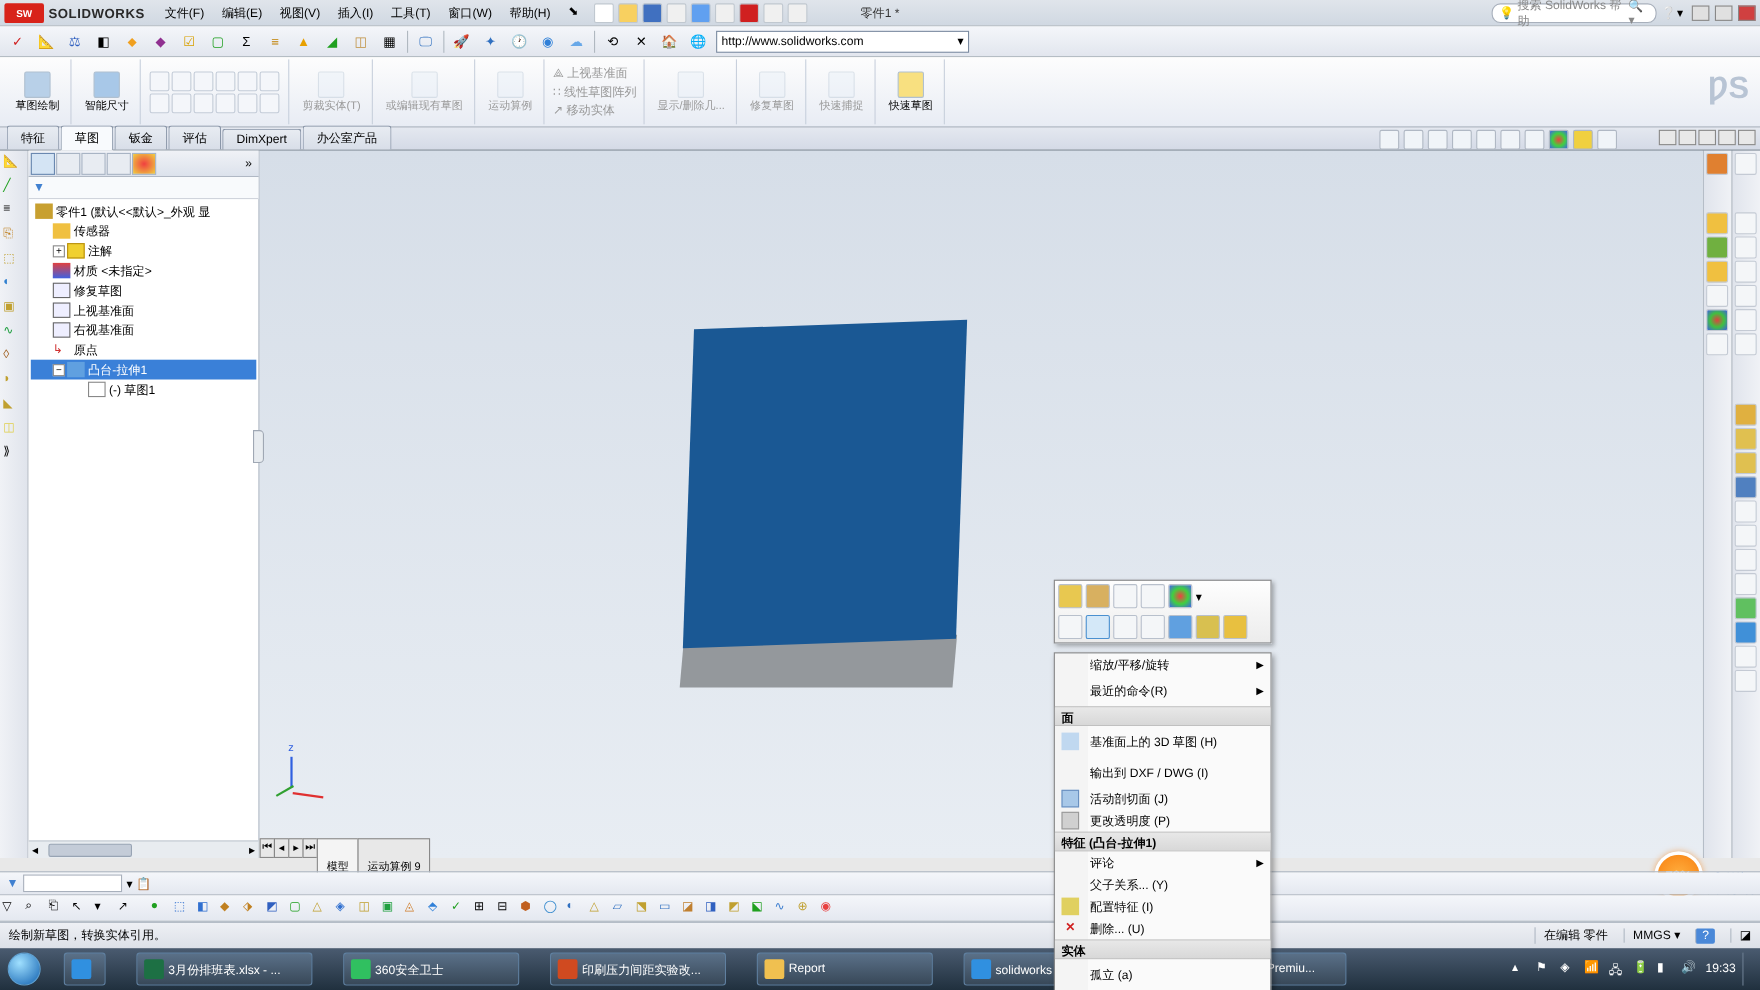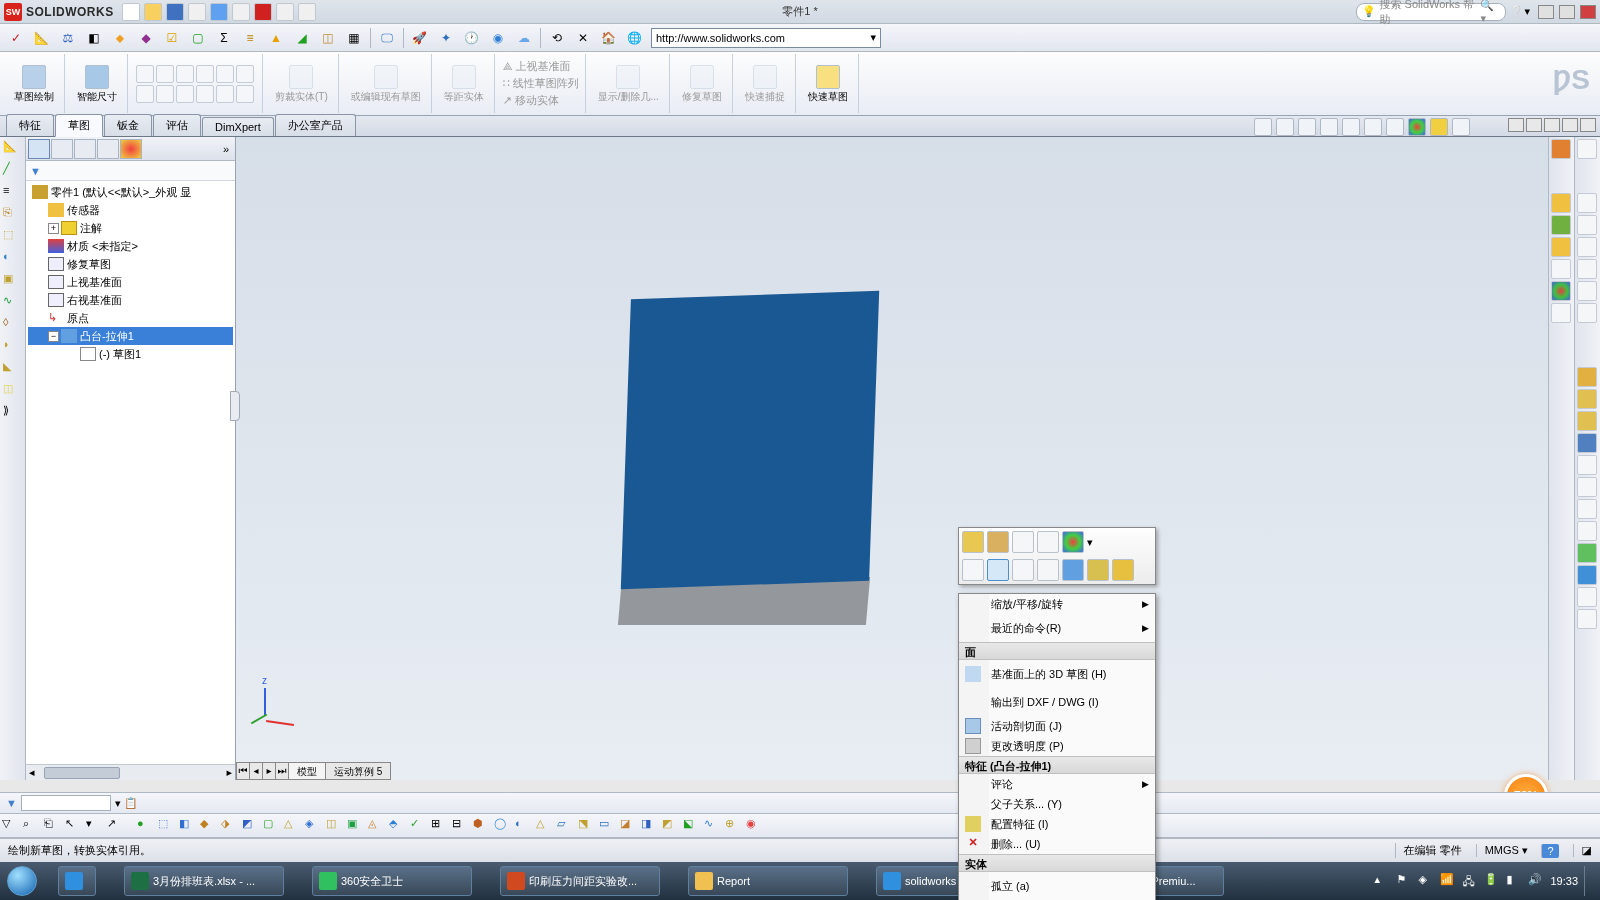--- a/index.html
+++ b/index.html
@@ -1,20 +1,20 @@
 <!DOCTYPE html>
 <html><head>
 <meta charset="utf-8">
 <style>
 * { margin: 0; padding: 0; box-sizing: border-box; font-family: "Microsoft YaHei", Arial, sans-serif; font-size: 11px; }
 body { background: #e8e8e8; width: 1600px; height: 900px; overflow: hidden; position: relative; }
 
 
 .titlebar { height: 24px; background: linear-gradient(#e0e5eb, #d0d8e2); display: flex; align-items: center; padding: 0 4px; border-bottom: 1px solid #b0b8c0; }
-.titlebar .logo { width: 18px; height: 18px; background: #d8231a; border-radius: 2px; display: flex; align-items: center; justify-content: center; color: #fff; font-size: 9px; font-weight: bold; }
+.titlebar .logo { width: 36px; height: 18px; background: #d8231a; border-radius: 2px; display: flex; align-items: center; justify-content: center; color: #fff; font-size: 9px; font-weight: bold; }
 .titlebar .product { font-weight: bold; font-size: 12px; margin-left: 4px; color: #2a2a2a; letter-spacing: 0.5px; }
 .titlebar .menu { margin-left: 12px; display: flex; gap: 4px; }
 .titlebar .menu span { padding: 2px 6px; cursor: pointer; }
 .titlebar .qat { margin-left: 8px; display: flex; gap: 4px; align-items: center; }
 .titlebar .qat .qicon { width: 18px; height: 18px; background: #f0f0f0; border: 1px solid #c0c8d0; border-radius: 2px; }
 .titlebar .doctitle { position: absolute; left: 50%; transform: translateX(-50%); color: #333; }
 .titlebar .search { margin-left: auto; display: flex; align-items: center; gap: 2px; }
 .titlebar .search .sbox { width: 150px; height: 18px; background: #fff; border: 1px solid #a8b0bc; border-radius: 8px; padding: 0 6px; display: flex; align-items: center; }
 .titlebar .wbtn { width: 16px; height: 14px; border: 1px solid #888; margin-left: 3px; background: #e0e0e0; }
 
@@ -78,21 +78,21 @@
 .viewport .part { position: absolute; left: 376px; top: 158px; width: 248px; height: 330px; }
 .viewport .part .top { position: absolute; top: 0; left: 14px; width: 248px; height: 290px; background: #1a5894; transform: skewX(-2deg) skewY(-2deg); }
 .viewport .part .side { position: absolute; bottom: 0; left: 8px; width: 248px; height: 48px; background: #94989c; transform: skewX(-5deg); }
 .viewport .triad { position: absolute; left: 28px; bottom: 64px; }
 .viewport .triad .zax { position: absolute; width: 2px; height: 28px; background: #3060e0; bottom: 0; left: 0; }
 .viewport .triad .zlbl { position: absolute; bottom: 30px; left: -2px; color: #3060e0; font-size: 10px; }
 .viewport .triad .xax { position: absolute; width: 28px; height: 2px; background: #e03030; bottom: -8px; left: 2px; transform: rotate(8deg); }
 .viewport .triad .yax { position: absolute; width: 18px; height: 2px; background: #30a030; bottom: -4px; left: -14px; transform: rotate(-30deg); }
 .viewport .handle { position: absolute; left: -6px; top: 254px; width: 10px; height: 30px; background: #e8ecf0; border: 1px solid #a0a8b4; border-radius: 0 4px 4px 0; }
 .viewport .bottomtabs { position: absolute; left: 0; bottom: 0; height: 18px; display: flex; }
-.viewport .bottomtabs .bt { padding: 2px 8px; border: 1px solid #888; background: #e8e8e8; font-size: 10px; margin-right: -1px; }
+.viewport .bottomtabs .bt { padding: 18px 8px; border: 1px solid #888; background: #e8e8e8; font-size: 10px; margin-right: -1px; }
 .viewport .bottomtabs .nav { width: 14px; padding: 2px 0; text-align: center; }
 
 
 .ctxtoolbar { position: absolute; left: 722px; top: 390px; width: 198px; height: 58px; background: linear-gradient(#fefefe, #ececec); border: 1px solid #888; box-shadow: 2px 2px 4px rgba(0,0,0,0.3); display: flex; flex-wrap: wrap; padding: 3px; gap: 3px; z-index: 10; }
 .ctxtoolbar .ci { width: 22px; height: 22px; border: 1px solid #b8c0cc; background: #f4f6f8; border-radius: 2px; }
 .ctxtoolbar .ci.active { background: #d4e8f8; border-color: #4a90d0; }
 
 
 .ctxmenu { position: absolute; left: 722px; top: 456px; width: 198px; background: linear-gradient(90deg, #f4f4f4 0, #f4f4f4 30px, #fafafa 30px, #fafafa 100%); border: 1px solid #888; box-shadow: 2px 2px 5px rgba(0,0,0,0.35); z-index: 10; }
 .ctxmenu .cmitem { height: 20px; display: flex; align-items: center; padding: 0 6px 0 32px; position: relative; cursor: pointer; }
@@ -127,20 +127,30 @@
 .wintaskbar .tbtn.ie { min-width: 38px; width: 38px; }
 .wintaskbar .tray { margin-left: auto; display: flex; align-items: center; gap: 6px; color: #fff; padding-right: 8px; font-size: 11px; }
 .wintaskbar .tray .trayi { width: 16px; height: 16px; }
 </style>
 </head>
 <body>
 
 <div class="titlebar">
   <div class="logo">SW</div>
   <div class="product">SOLIDWORKS</div>
+  <div class="menu">
+    <span>文件(F)</span>
+    <span>编辑(E)</span>
+    <span>视图(V)</span>
+    <span>插入(I)</span>
+    <span>工具(T)</span>
+    <span>窗口(W)</span>
+    <span>帮助(H)</span>
+    <span>⬊</span>
+  </div>
   <div class="qat">
     <div class="qicon" style="background:#fff;"></div>
     <div class="qicon" style="background:#f8d060;"></div>
     <div class="qicon" style="background:#4070c0;"></div>
     <div class="qicon"></div>
     <div class="qicon" style="background:#60a0f0;"></div>
     <div class="qicon"></div>
     <div class="qicon" style="background:#d02020;"></div>
     <div class="qicon"></div>
     <div class="qicon"></div>
@@ -230,21 +240,21 @@
   </div>
   <div class="rgroup">
     <div class="rbtn dim">
         <div class="rico"></div>
         <div class="rlbl">或编辑现有草图</div>
       </div>
   </div>
   <div class="rgroup">
     <div class="rbtn dim">
         <div class="rico"></div>
-        <div class="rlbl">等距实体</div>
+        <div class="rlbl">运动算例</div>
       </div>
   </div>
   <div class="rgroup" style="flex-direction:column;align-items:flex-start;gap:2px;">
     <div style="display:flex;align-items:center;gap:3px;color:#999;">
         <span>⟁</span>
         <span>上视基准面</span>
       </div>
     <div style="display:flex;align-items:center;gap:3px;color:#999;">
         <span>∷</span>
         <span>线性草图阵列</span>
@@ -467,21 +477,21 @@
         </div>
 
     </div>
 
     <div class="bottomtabs">
       <div class="bt nav">⏮</div>
       <div class="bt nav">◂</div>
       <div class="bt nav">▸</div>
       <div class="bt nav">⏭</div>
       <div class="bt" style="background:#f4f4f4;">模型</div>
-      <div class="bt">运动算例 5</div>
+      <div class="bt">运动算例 9</div>
     </div>
   </div>
 
   <div class="righttb">
     <div class="rti" style="background:#e08030;"></div>
     <div style="height:30px;"></div>
     <div class="rti" style="background:#f0c040;"></div>
     <div class="rti" style="background:#70b040;"></div>
     <div class="rti" style="background:#f0c040;"></div>
     <div class="rti"></div>

